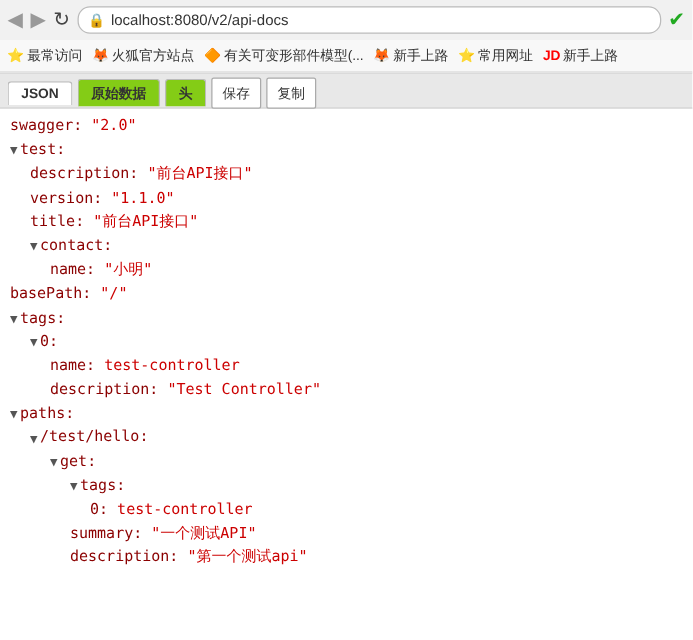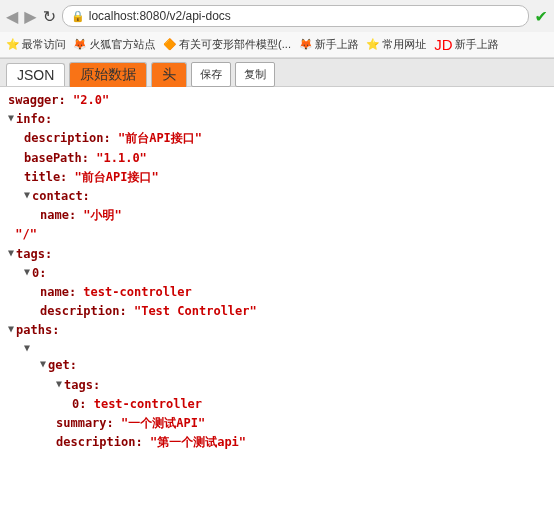--- a/index.html
+++ b/index.html
@@ -14,29 +14,29 @@
     .nav-btn.refresh { color: #444; }
     .address-bar { flex: 1; height: 22px; border: 1px solid #bbb; border-radius: 10px; background: #fff; display: flex; align-items: center; padding: 0 8px; font-size: 12px; color: #333; }
     .security-icon { color: #4a4; margin-right: 4px; font-size: 11px; }
 
     
     .bookmarks-bar { display: flex; align-items: center; padding: 2px 6px; gap: 8px; background: #f8f8f8; border-bottom: 1px solid #ddd; height: 26px; font-size: 11px; color: #333; overflow: hidden; }
     .bookmark-item { display: flex; align-items: center; gap: 2px; cursor: pointer; white-space: nowrap; }
 
     
     .tab-area { display: flex; align-items: center; padding: 3px 6px 0; background: #e8e8e8; border-bottom: 1px solid #ccc; height: 28px; gap: 4px; }
-    .tab-btn { padding: 3px 10px; background: #fff; border: 1px solid #bbb; border-bottom: none; font-size: 14px; cursor: pointer; border-radius: 3px 3px 0 0; color: #333; font-weight: normal; }
+    .tab-btn { padding: 3px 10px; background: #fff; border: 1px solid #bbb; border-bottom: none; font-size: 11px; cursor: pointer; border-radius: 3px 3px 0 0; color: #333; font-weight: bold; }
     .tab-btn.active { background: #fff; color: #333; }
-    .tab-btn.inactive { background: #f97316; }
+    .tab-btn.inactive { background: #84cc16; }
     .action-btn { padding: 4px 8px; background: #fff; border: 1px solid #aaa; font-size: 11px; cursor: pointer; color: #333; border-radius: 2px; }
 
     
     .main-content { padding: 4px 8px; overflow-y: auto; height: calc(512px - 86px); background: #fff; font-family: monospace; font-size: 12px; line-height: 1.6; }
 
-    .line { display: flex; align-items: flex-start; font-weight: bold; }
+    .line { display: flex; align-items: flex-end; }
     .indent1 { padding-left: 16px; }
     .indent2 { padding-left: 32px; }
     .indent3 { padding-left: 48px; }
     .indent4 { padding-left: 64px; }
 
     .key { color: #8b0000; }
     .val-string { color: #c00; }
     .val-url { color: #c00; }
     .triangle { font-size: 10px; color: #555; margin-right: 2px; cursor: pointer; display: inline-block; }
     .triangle.down { }
@@ -56,21 +56,21 @@
     <span style="color:#2a2;font-size:16px;">✔</span>
   </div>
 
   <div class="bookmarks-bar">
     <span class="bookmark-item">⭐ <span>最常访问</span></span>
     <span class="bookmark-item">🦊 <span>火狐官方站点</span></span>
     <span class="bookmark-item">🔶 <span>有关可变形部件模型(...</span></span>
     <span class="bookmark-item">🦊 <span>新手上路</span></span>
     <span class="bookmark-item">⭐ <span>常用网址</span></span>
     <span class="bookmark-item">
-        <span style="color:red;font-weight:normal;font-size:15px;">JD</span> 
+        <span style="color:red;font-weight:bold;font-size:11px;">JD</span> 
         <span>新手上路</span>
       </span>
   </div>
 </div>
 
 <div class="tab-area">
   <button class="tab-btn active">JSON</button>
   <button class="tab-btn inactive">原始数据</button>
   <button class="tab-btn inactive">头</button>
   <button class="action-btn">保存</button>
@@ -80,31 +80,31 @@
 <div class="main-content">
 
   <div class="line">
     <span class="key">swagger:</span>
     &nbsp;
     <span class="val-string">"2.0"</span>
   </div>
 
   <div class="line">
     <span class="triangle down">▼</span>
-    <span class="key">info:</span>
+    <span class="key">test:</span>
   </div>
 
   <div class="line indent1">
     <span class="key">description:</span>
     &nbsp;
     <span class="val-string">"前台API接口"</span>
   </div>
 
   <div class="line indent1">
-    <span class="key">basePath:</span>
+    <span class="key">version:</span>
     &nbsp;
     <span class="val-string">"1.1.0"</span>
   </div>
 
   <div class="line indent1">
     <span class="key">title:</span>
     &nbsp;
     <span class="val-string">"前台API接口"</span>
   </div>
 
@@ -116,20 +116,21 @@
   <div class="line indent2">
     <span class="key">name:</span>
     &nbsp;
     <span class="val-string">"小明"</span>
   </div>
 
 
 
 
   <div class="line">
+    <span class="key">basePath:</span>
     &nbsp;
     <span class="val-string">"/"</span>
   </div>
 
   <div class="line">
     <span class="triangle down">▼</span>
     <span class="key">tags:</span>
   </div>
 
   <div class="line indent1">
@@ -149,20 +150,21 @@
     <span class="val-string">"Test Controller"</span>
   </div>
 
   <div class="line">
     <span class="triangle down">▼</span>
     <span class="key">paths:</span>
   </div>
 
   <div class="line indent1">
     <span class="triangle down">▼</span>
+    <span class="key">/test/hello:</span>
   </div>
 
   <div class="line indent2">
     <span class="triangle down">▼</span>
     <span class="key">get:</span>
   </div>
 
   <div class="line indent3">
     <span class="triangle down">▼</span>
     <span class="key">tags:</span>

